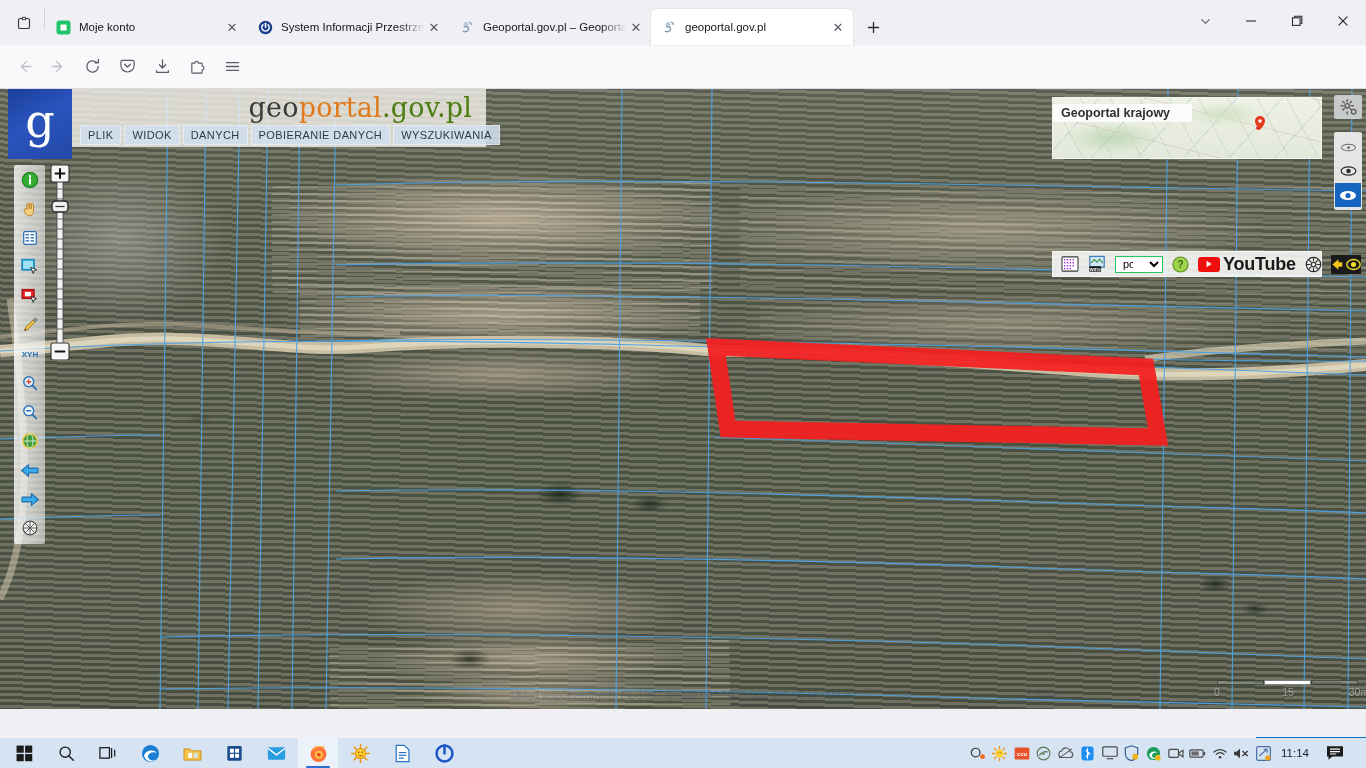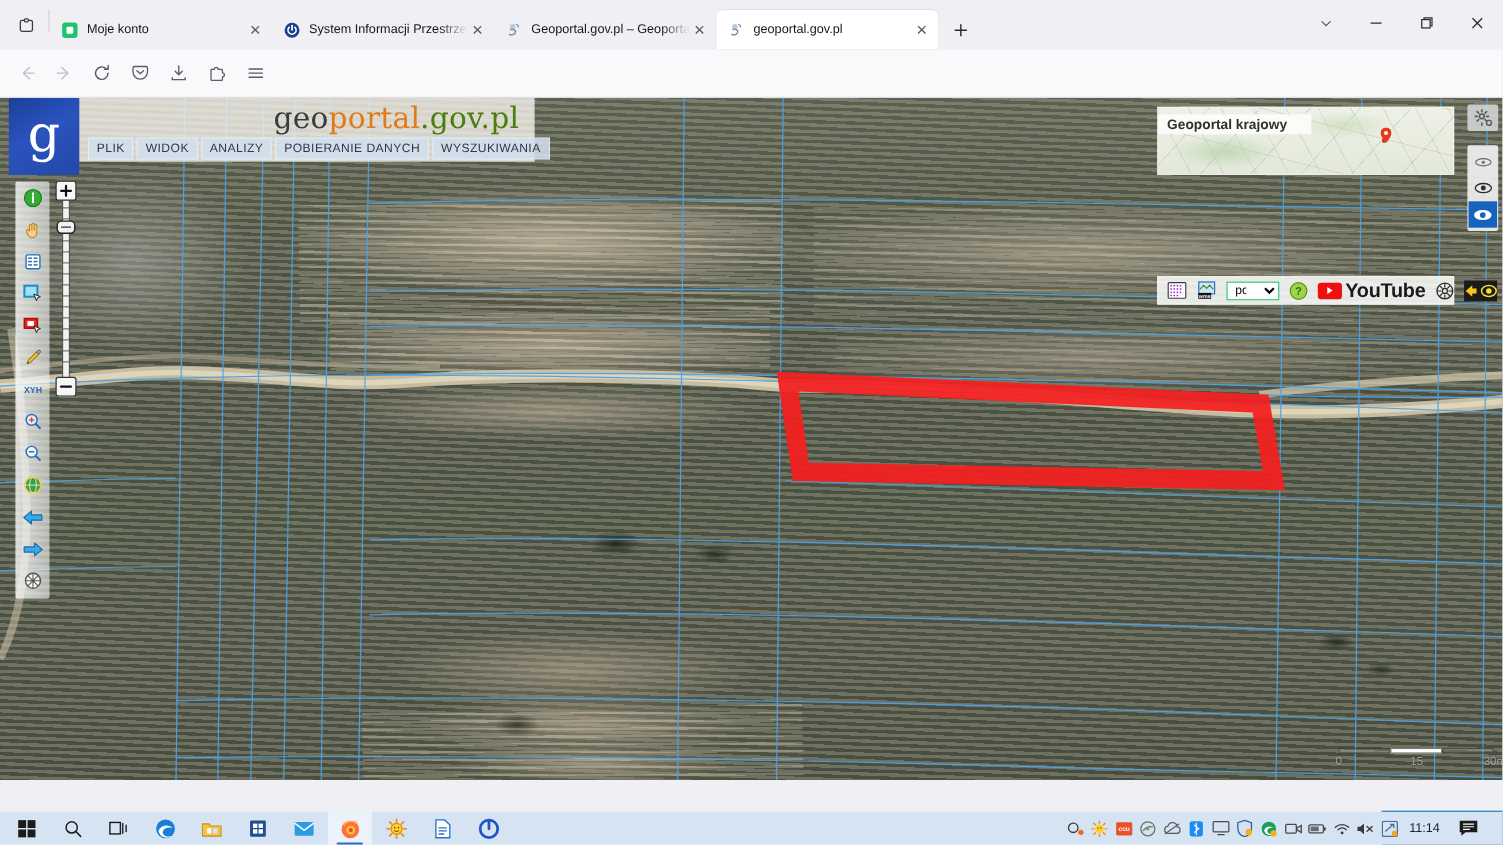--- a/index.html
+++ b/index.html
@@ -436,21 +436,21 @@
       <span class="gly">g</span>
     </div>
     <div class="gp-header">
       <div class="gp-title">
         <span class="c1">geo</span><span class="c2">portal</span><span class="c3">.gov.pl</span>
       </div>
     </div>
     <div class="gp-menu">
       <div class="mi">PLIK</div>
       <div class="mi">WIDOK</div>
-      <div class="mi">ANALIZY</div>
+      <div class="mi">DANYCH</div>
       <div class="mi">POBIERANIE DANYCH</div>
       <div class="mi">WYSZUKIWANIA</div>
     </div>
 
     <div class="gp-tools">
       <div class="tb">
         <svg width="18" height="18" viewBox="0 0 20 20">
             <circle cx="10" cy="10" r="8.6" fill="#35ad35" stroke="#1d7a1d" stroke-width="1.2"></circle>
             <path d="M10 5.3v1.5M10 8.9v5.4" stroke="#fff" stroke-width="2.1" stroke-linecap="round"></path>
           </svg>
@@ -663,20 +663,24 @@
         <div class="sb-seg w"></div>
         <div class="sb-seg d"></div>
       </div>
       <div class="sb-lbls">
         <span style="left:0px">0</span>
         <span style="left:71px">15</span>
         <span style="left:142px">30m</span>
       </div>
     </div>
 
+    <div class="statusstrip">
+      <span class="txt">Układ współrzędnych: PL-1992   X: 000 000.00   Y: 000 000.00   H: 000.00</span>
+      <span class="scale">1:1000</span>
+    </div>
   </div>
 
   <div class="cookiebar">
     <span class="cookie-ico">
       <svg width="17" height="15" viewBox="0 0 18 16">
           <path d="M1 3h10v10H1z" fill="none" stroke="#2a3a5a" stroke-width="1.4"></path>
           <path d="M8 8 16 1" stroke="#2a3a5a" stroke-width="1.4"></path>
         </svg>
     </span>
     <span class="cookie-txt"><span>Ta strona używa ciasteczek (cookies), dzięki którym nasz serwis działa lepiej.</span> <a>Dowiedz się więcej</a></span>

